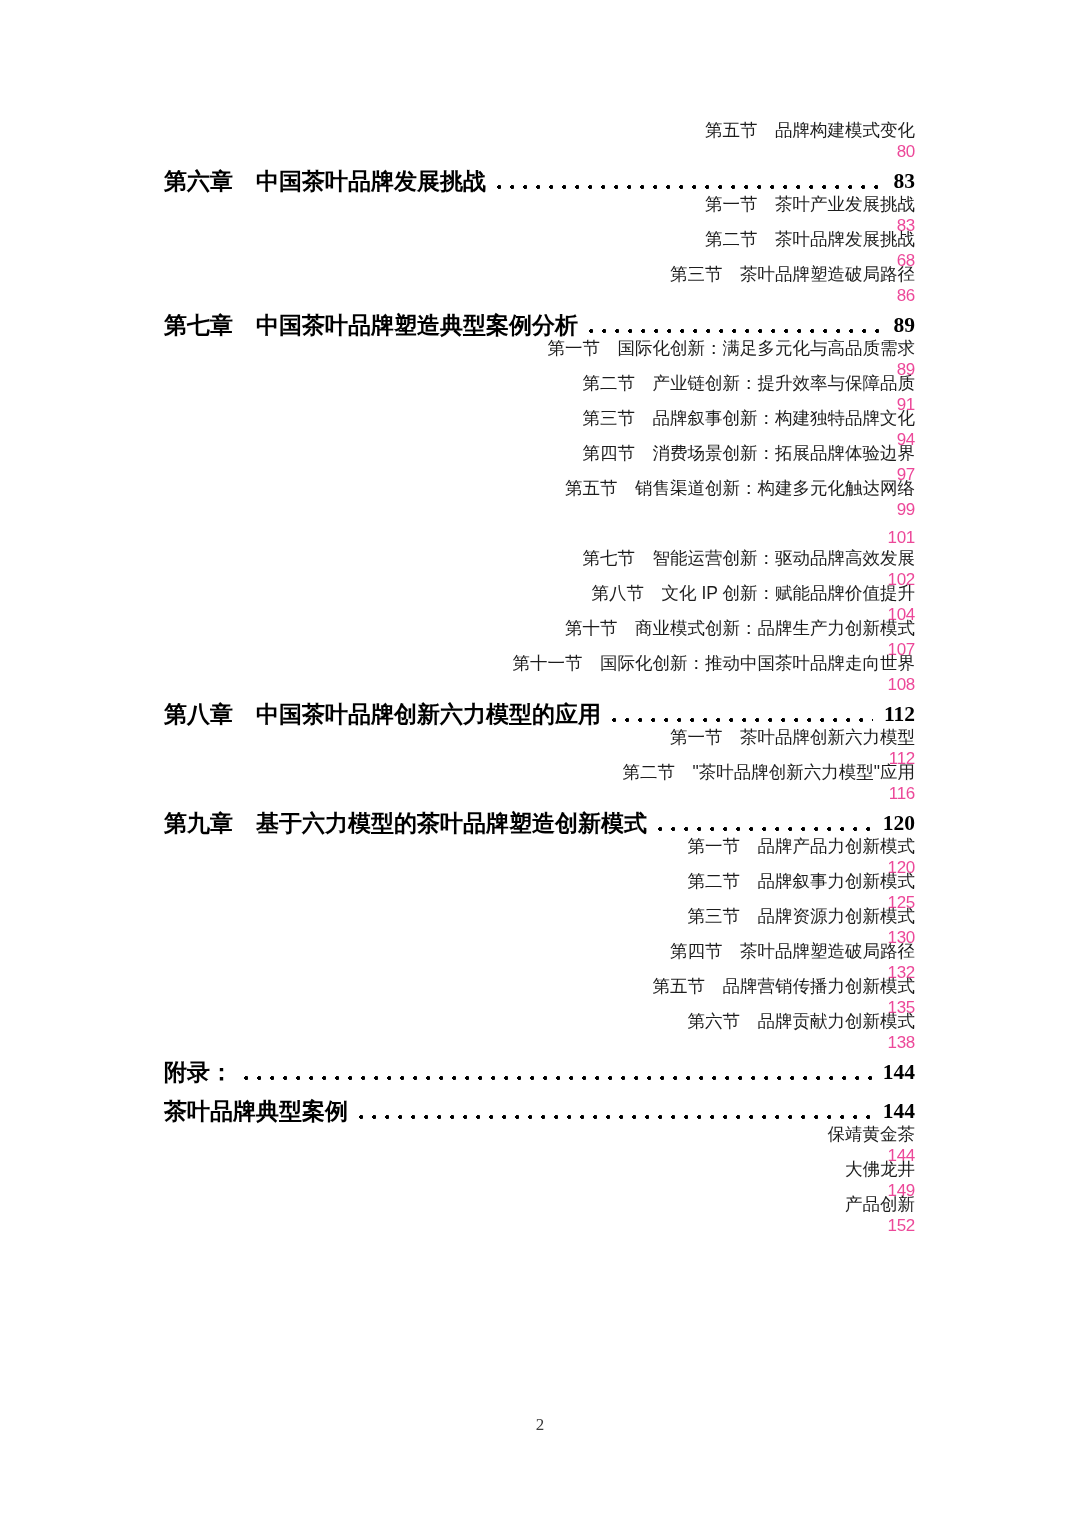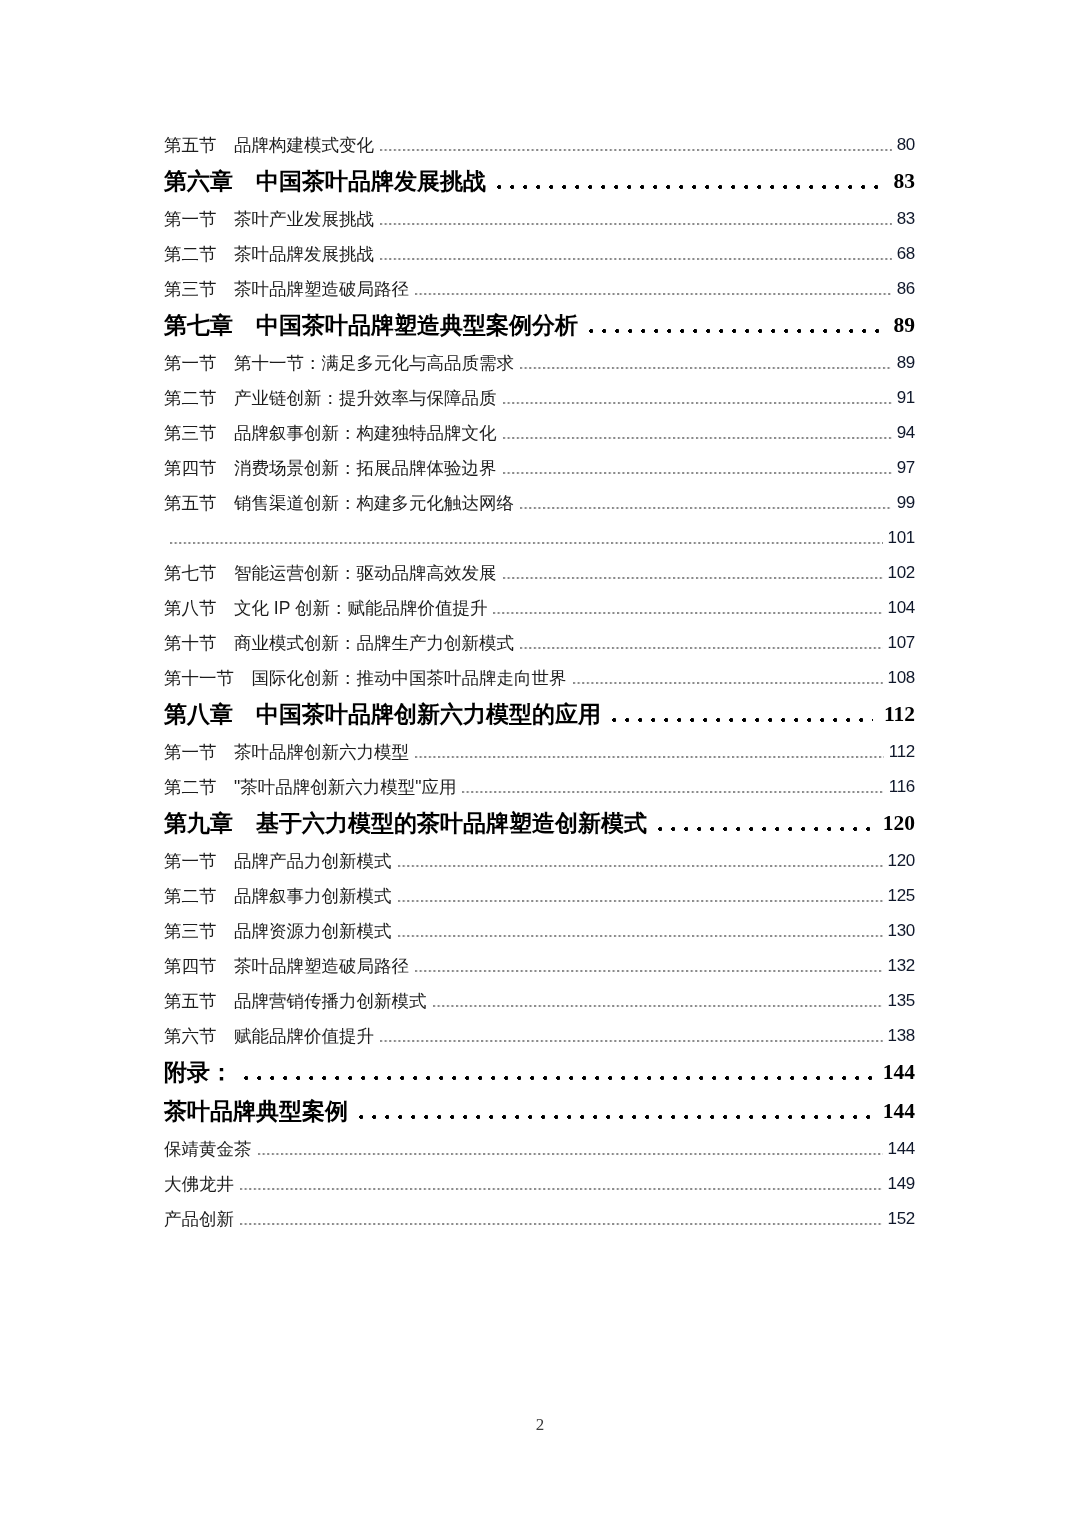--- a/index.html
+++ b/index.html
@@ -19,20 +19,21 @@
   .toc-list { display: block; }
   .toc-row {
     display: flex;
     align-items: flex-end;
   }
   .toc-row.section, .toc-row.case {
     height: 35px;
     font-size: 17.5px;
     color: #1d1d1d;
     font-weight: 400;
+    flex-direction: column;
   }
   .toc-row.chapter {
     height: 39px;
     font-size: 23px;
     color: #000000;
     font-weight: 700;
   }
   .toc-label {
     flex: 0 0 auto;
     white-space: pre;
@@ -53,21 +54,21 @@
     margin: 0 11px 5px 11px;
     background-image: radial-gradient(circle at 2.2px 2px, #000000 1.9px, transparent 2.2px);
     background-size: 13px 4px;
   }
   .toc-page {
     flex: 0 0 auto;
     line-height: 1.1;
   }
   .section .toc-page, .case .toc-page {
     font-size: 17px;
-    color: #0f172a;
+    color: #ec4899;
     letter-spacing: -0.3px;
   }
   .chapter .toc-page {
     font-family: "Liberation Serif", serif;
     font-size: 21.5px;
     font-weight: 700;
     color: #000000;
   }
   .footer {
     position: absolute;
@@ -109,21 +110,21 @@
     <span class="toc-label">第三节　茶叶品牌塑造破局路径</span>
     <span class="dot-leader"></span>
     <span class="toc-page">86</span>
   </div>
       <div class="toc-row chapter">
     <span class="toc-label">第七章　中国茶叶品牌塑造典型案例分析</span>
     <span class="dot-leader"></span>
     <span class="toc-page">89</span>
   </div>
       <div class="toc-row section">
-    <span class="toc-label">第一节　第十一节：满足多元化与高品质需求</span>
+    <span class="toc-label">第一节　国际化创新：满足多元化与高品质需求</span>
     <span class="dot-leader"></span>
     <span class="toc-page">89</span>
   </div>
       <div class="toc-row section">
     <span class="toc-label">第二节　产业链创新：提升效率与保障品质</span>
     <span class="dot-leader"></span>
     <span class="toc-page">91</span>
   </div>
       <div class="toc-row section">
     <span class="toc-label">第三节　品牌叙事创新：构建独特品牌文化</span>
@@ -203,21 +204,21 @@
     <span class="toc-label">第四节　茶叶品牌塑造破局路径</span>
     <span class="dot-leader"></span>
     <span class="toc-page">132</span>
   </div>
       <div class="toc-row section">
     <span class="toc-label">第五节　品牌营销传播力创新模式</span>
     <span class="dot-leader"></span>
     <span class="toc-page">135</span>
   </div>
       <div class="toc-row section">
-    <span class="toc-label">第六节　赋能品牌价值提升</span>
+    <span class="toc-label">第六节　品牌贡献力创新模式</span>
     <span class="dot-leader"></span>
     <span class="toc-page">138</span>
   </div>
       <div class="toc-row chapter">
     <span class="toc-label">附录：</span>
     <span class="dot-leader"></span>
     <span class="toc-page">144</span>
   </div>
       <div class="toc-row chapter">
     <span class="toc-label">茶叶品牌典型案例</span>

